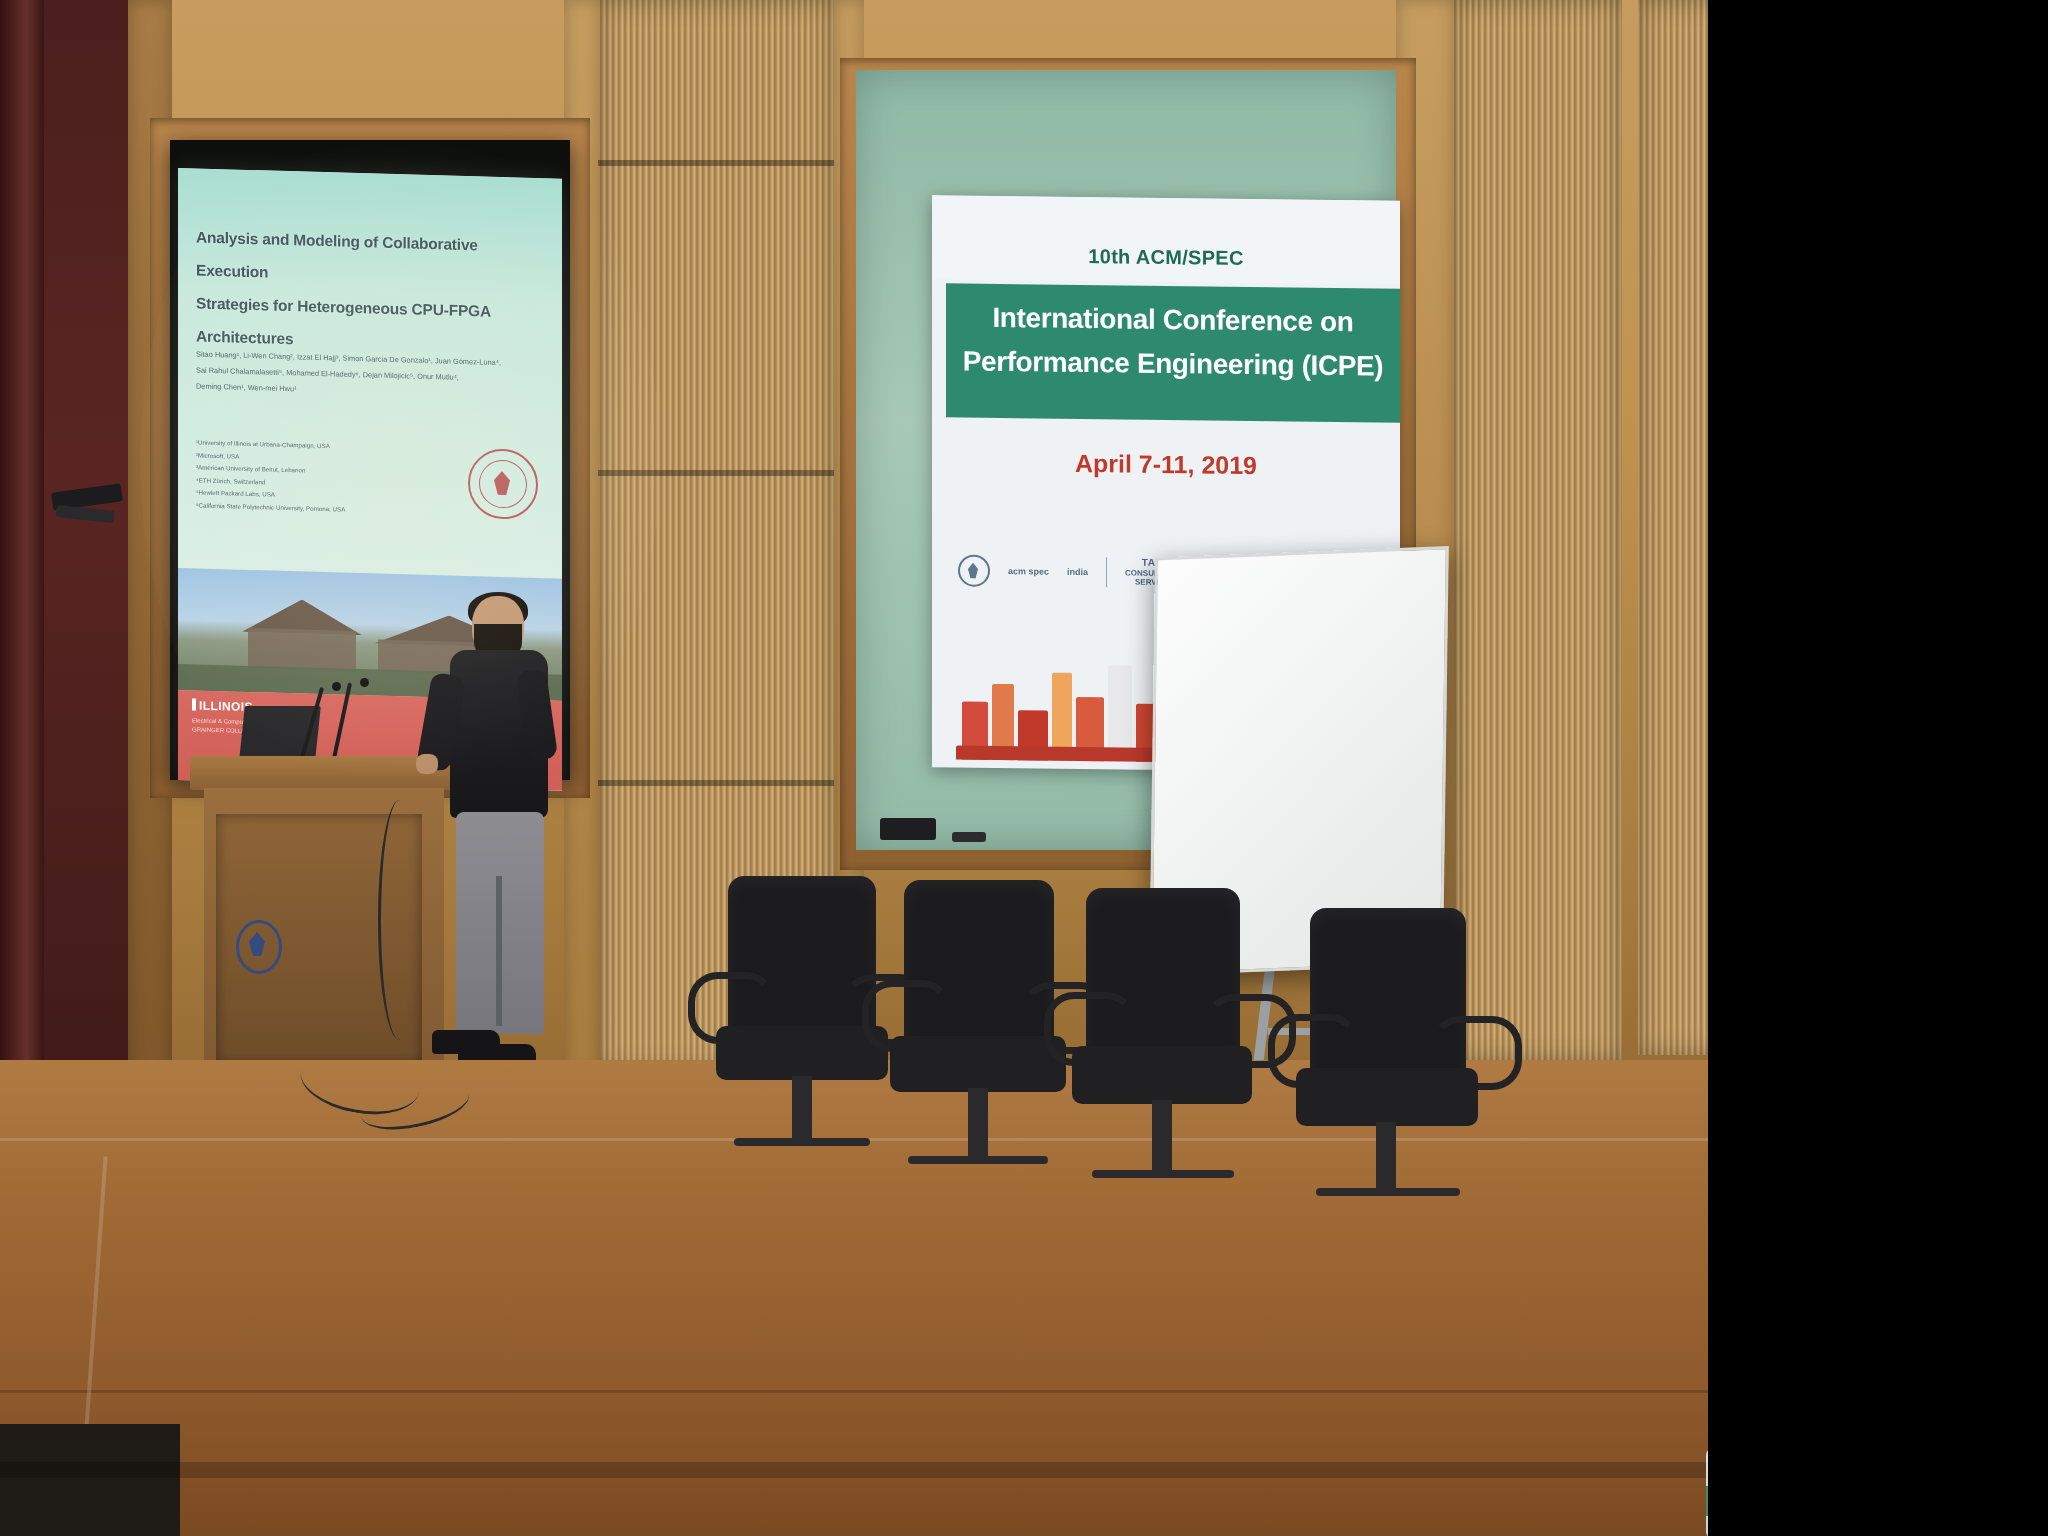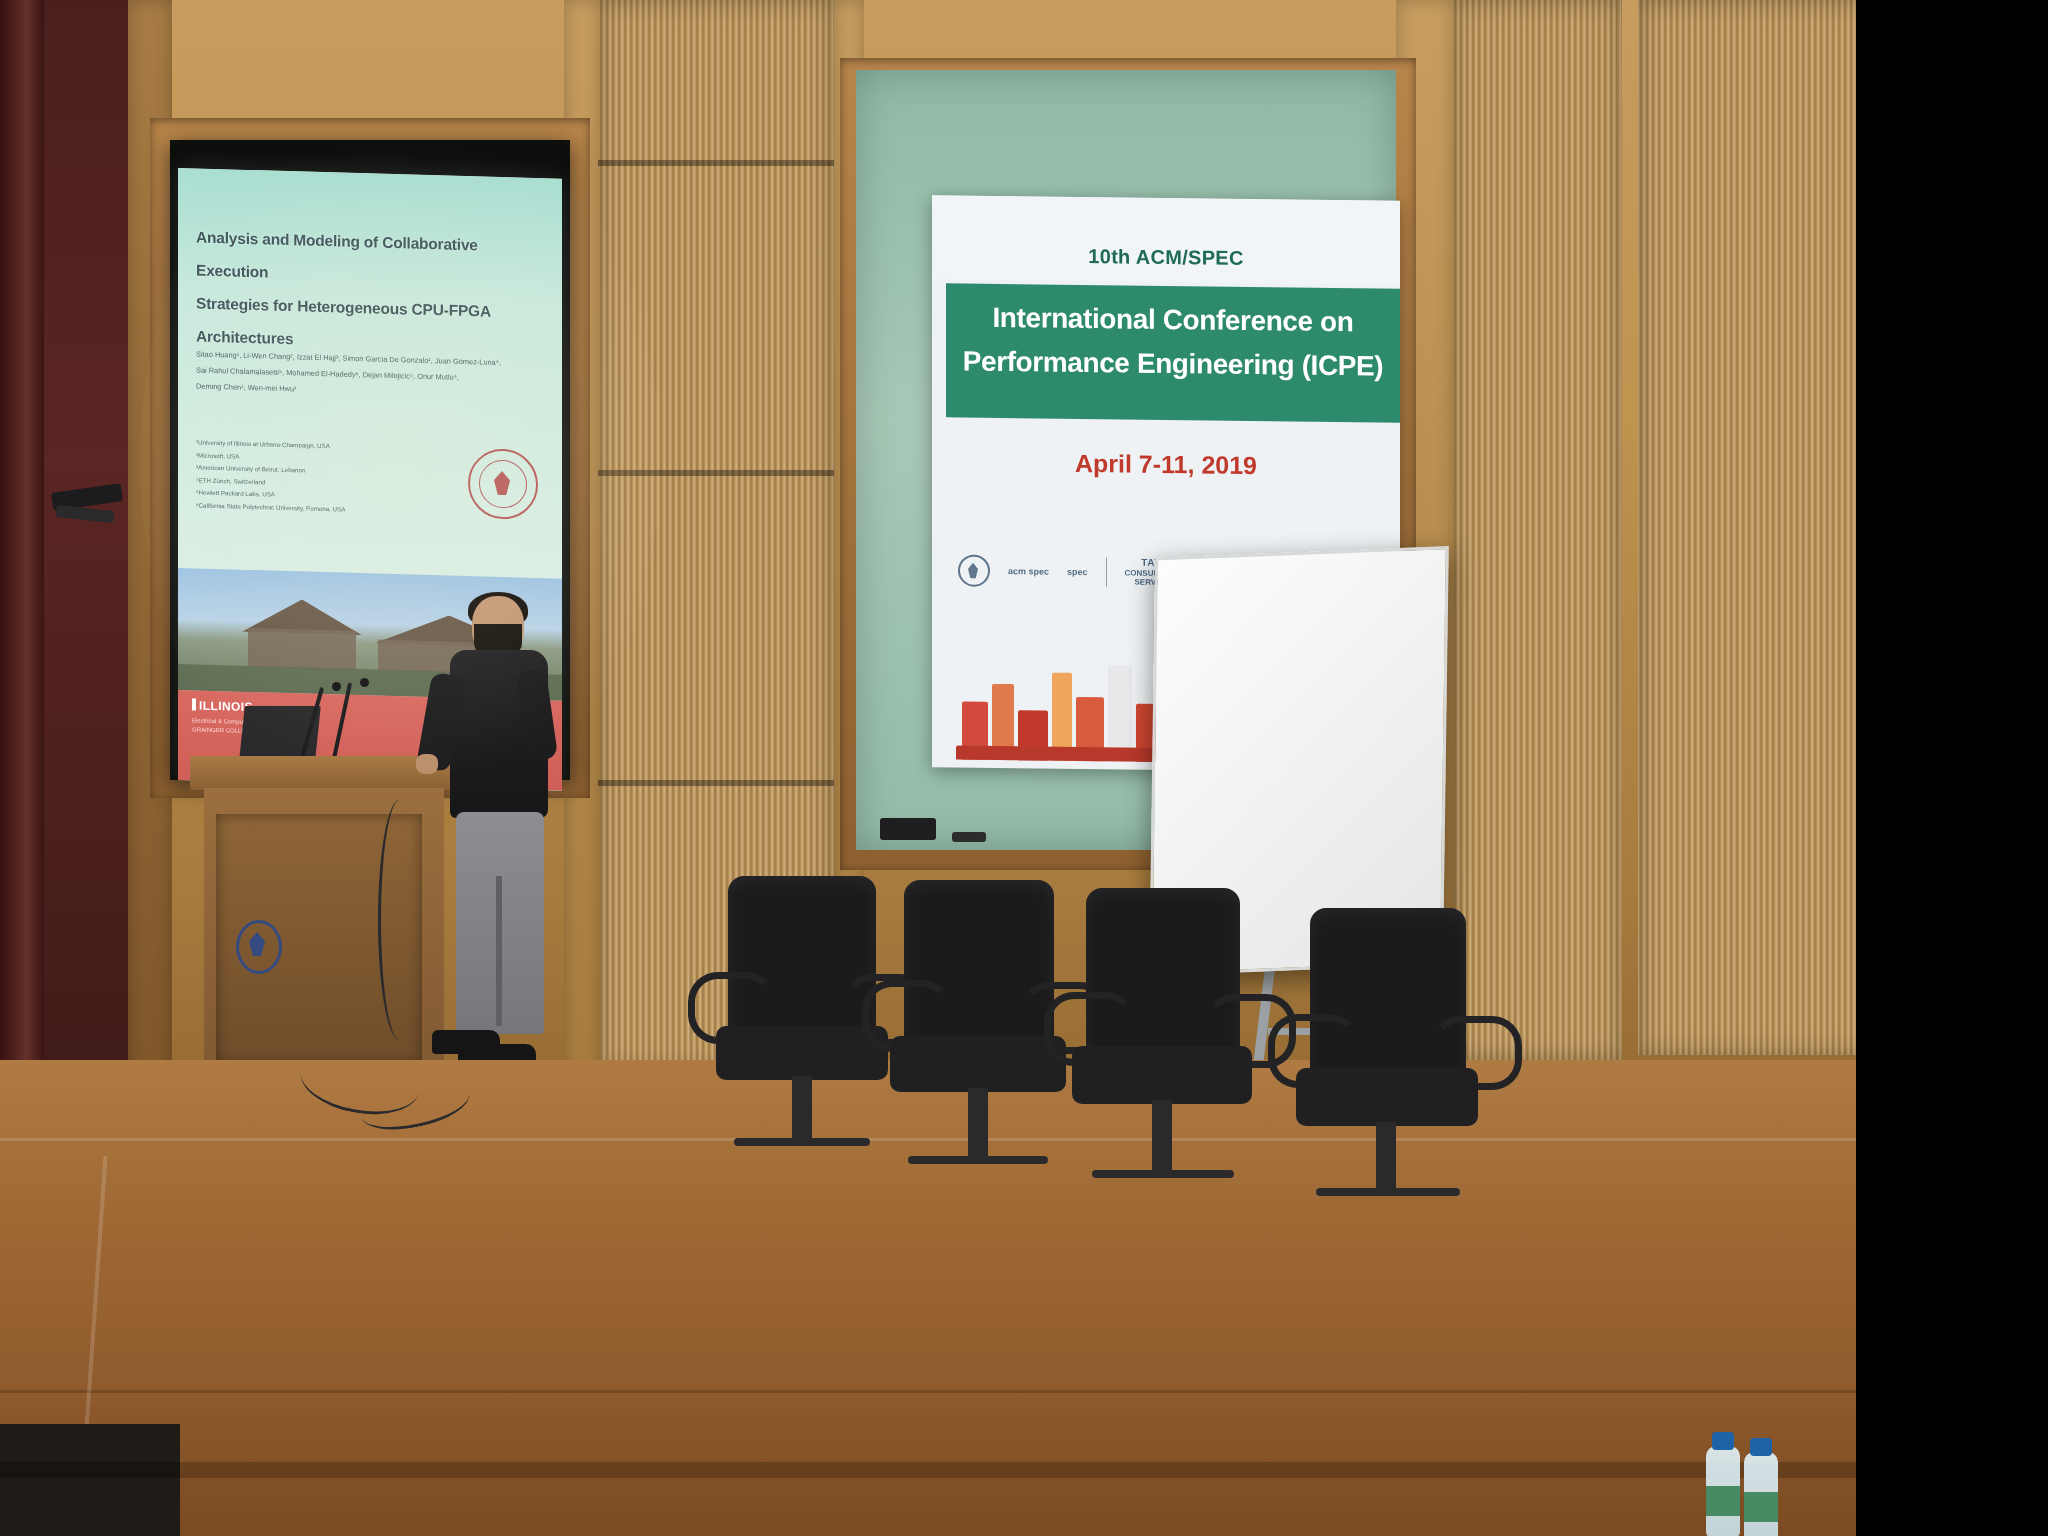--- a/index.html
+++ b/index.html
@@ -1,17 +1,17 @@
 <!DOCTYPE html>
 <html><head>
 <meta charset="utf-8">
 <style>
   html,body{margin:0;padding:0;background:#000;}
   body{width:2048px;height:1536px;overflow:hidden;font-family:"Liberation Sans",sans-serif;}
-  #scene{position:relative;width:1856px;height:1536px;overflow:hidden;background:#7a6148;}
+  #scene{position:relative;width:1708px;height:1536px;overflow:hidden;background:#7a6148;}
 
   
   .wall-dark-left{position:absolute;left:0;top:0;width:128px;height:1160px;
     background:linear-gradient(180deg,#4a1f1d 0%,#5a2522 40%,#3d1a18 100%);}
   .wall-left-panelA{position:absolute;left:0;top:0;width:44px;height:1160px;
      background:linear-gradient(90deg,#37100f,#64302b 60%,#3a1513);}
   .wall-main{position:absolute;left:128px;top:0;width:1920px;height:1175px;
     background:linear-gradient(180deg,#c79c5e 0%,#c0934f 35%,#a87c3e 75%,#8e6530 100%);}
   .ribpanel{position:absolute;
     background-image:repeating-linear-gradient(90deg,
@@ -237,21 +237,21 @@
       <div class="l2">Performance Engineering (ICPE)</div>
     </div>
     <div class="bn-date">April 7-11, 2019</div>
 
     <div class="bn-logos">
       <div class="lg lg-seal"></div>
       <div class="lg lg-acm">
         <span>acm spec</span>
       </div>
       <div class="lg lg-spec">
-        <span>spec</span>
+        <span>india</span>
       </div>
       <div class="lg-div"></div>
       <div class="lg lg-tcs">
         <b>TATA</b><br>
         <span>CONSULTANCY</span><br>
         <span>SERVICES</span>
       </div>
       <div class="lg lg-vm">vmware</div>
     </div>
 

